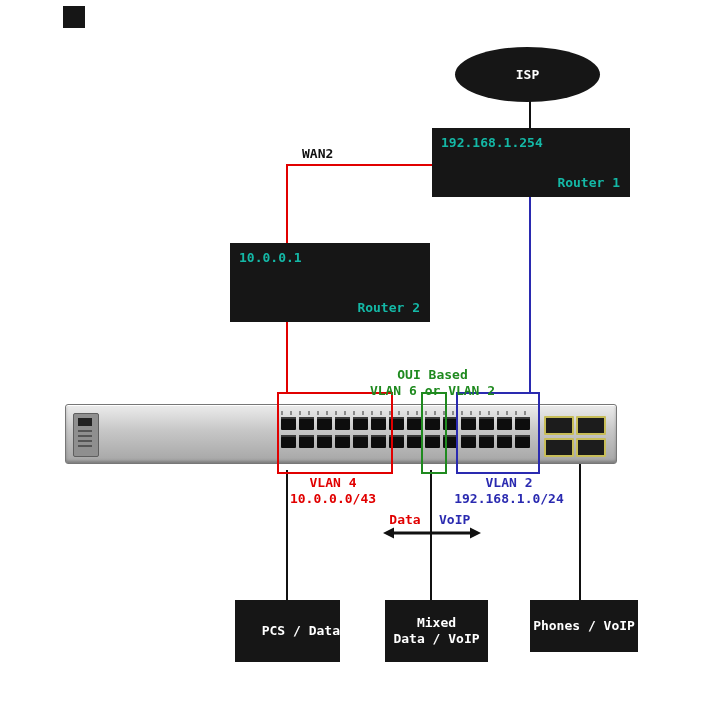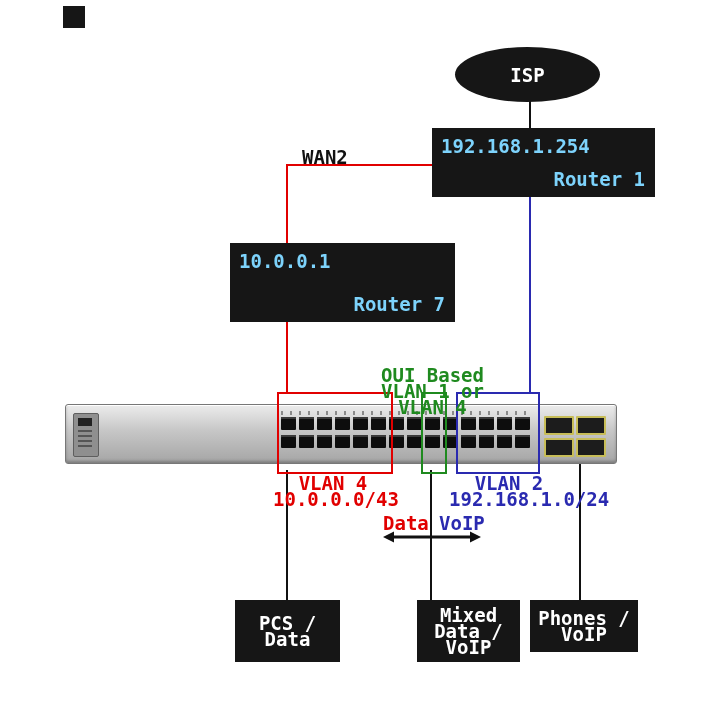--- a/index.html
+++ b/index.html
@@ -5,25 +5,25 @@
   :root{
     --red:#e10000;
     --blue:#2a2ab0;
     --green:#1f8a1f;
     --ink:#161616;
   }
   html,body{margin:0;padding:0;background:#ffffff;}
   .canvas{
     position:relative;width:720px;height:720px;background:#ffffff;overflow:hidden;
     font-family:"DejaVu Sans Mono","Liberation Mono",monospace;
-    font-weight:bold;font-size:19px;color:#111;
+    font-weight:bold;font-size:13px;color:#111;
   }
   .line{position:absolute;z-index:1;}
   .device{
-    position:absolute;background:var(--ink);color:#7dd3fc;z-index:2;padding-left:25px;
+    position:absolute;background:var(--ink);color:#14b8a6;z-index:2;
   }
   .dev-ip{position:absolute;left:9px;top:7px;}
   .dev-name{position:absolute;right:10px;bottom:7px;}
   .ellipse{
     position:absolute;background:var(--ink);color:#fff;border-radius:50%;
     display:flex;align-items:center;justify-content:center;z-index:2;
   }
   .endpoint{
     position:absolute;background:var(--ink);color:#fff;z-index:2;
     display:flex;flex-direction:column;align-items:center;justify-content:center;
@@ -74,21 +74,21 @@
   .outline.green{border:2px solid var(--green);}
   .outline.blue{border:2px solid var(--blue);}
 
   .vlan-label{position:absolute;z-index:3;text-align:center;line-height:16px;}
   .vlan-label.red{color:var(--red);}
   .vlan-label.blue{color:var(--blue);}
   .oui-label{position:absolute;z-index:3;text-align:center;line-height:16px;color:var(--green);}
 
   .arrow-wrap{position:absolute;left:383px;top:526px;z-index:3;}
   .traffic-label{position:absolute;top:512px;z-index:3;}
-  .traffic-label.data{left:383px;width:44px;text-align:left;color:var(--red);}
+  .traffic-label.data{left:383px;width:44px;text-align:center;color:var(--red);}
   .traffic-label.voip{left:439px;color:var(--blue);}
 </style>
 </head>
 <body>
 
 <div class="canvas">
 
   <div class="corner-mark"></div>
 
   <div class="line" style="left:529px;top:96px;width:2px;height:34px;background:#111;"></div>
@@ -105,21 +105,21 @@
 
   <div class="device" style="left:432px;top:128px;width:198px;height:69px;">
     <div class="dev-ip">192.168.1.254</div>
     <div class="dev-name">Router 1</div>
   </div>
 
   <div class="floating-label" style="left:286px;top:146px;margin-left:16px;">WAN2</div>
 
   <div class="device" style="left:230px;top:243px;width:200px;height:79px;">
     <div class="dev-ip">10.0.0.1</div>
-    <div class="dev-name">Router 7</div>
+    <div class="dev-name">Router 2</div>
   </div>
 
   <div class="switch-body">
     <div class="switch-panel"></div>
     <div class="led-strip"></div>
     <div class="port-row row1">
         <div class="port"></div>
         <div class="port"></div>
         <div class="port"></div>
         <div class="port"></div>
@@ -155,21 +155,21 @@
     <div class="sfp" style="left:478px;top:33px;"></div>
     <div class="sfp" style="left:510px;top:33px;"></div>
   </div>
 
   <div class="outline red" style="left:277px;top:392px;width:112px;height:78px;"></div>
   <div class="outline green" style="left:421px;top:392px;width:22px;height:78px;"></div>
   <div class="outline blue" style="left:456px;top:392px;width:80px;height:78px;"></div>
 
   <div class="oui-label" style="left:355px;top:335px;width:155px;margin-top:32px;">
     <div>OUI Based</div>
-    <div>VLAN 1 or VLAN 4</div>
+    <div>VLAN 6 or VLAN 2</div>
   </div>
 
   <div class="vlan-label red" style="left:273px;top:475px;width:120px;">
     <div>VLAN 4</div>
     <div>10.0.0.0/43</div>
   </div>
   <div class="vlan-label blue" style="left:436px;top:475px;width:120px;margin-left:13px;">
     <div>VLAN 2</div>
     <div>192.168.1.0/24</div>
   </div>
@@ -180,21 +180,21 @@
     <svg width="98" height="14">
       <line x1="8" y1="7" x2="90" y2="7" stroke="#111" stroke-width="3"></line>
       <polygon points="0,7 11,1.5 11,12.5" fill="#111"></polygon>
       <polygon points="98,7 87,1.5 87,12.5" fill="#111"></polygon>
     </svg>
   </div>
 
   <div class="endpoint" style="left:235px;top:600px;width:105px;height:62px;align-items:flex-end;">
     <div>PCS / Data</div>
   </div>
-  <div class="endpoint" style="left:385px;top:600px;width:103px;height:62px;margin-left:32px;">
+  <div class="endpoint" style="left:385px;top:600px;width:103px;height:62px;">
     <div>Mixed</div>
     <div>Data / VoIP</div>
   </div>
   <div class="endpoint" style="left:530px;top:600px;width:108px;height:52px;">
     <div>Phones / VoIP</div>
   </div>
 
 </div>
 
 </body></html>

